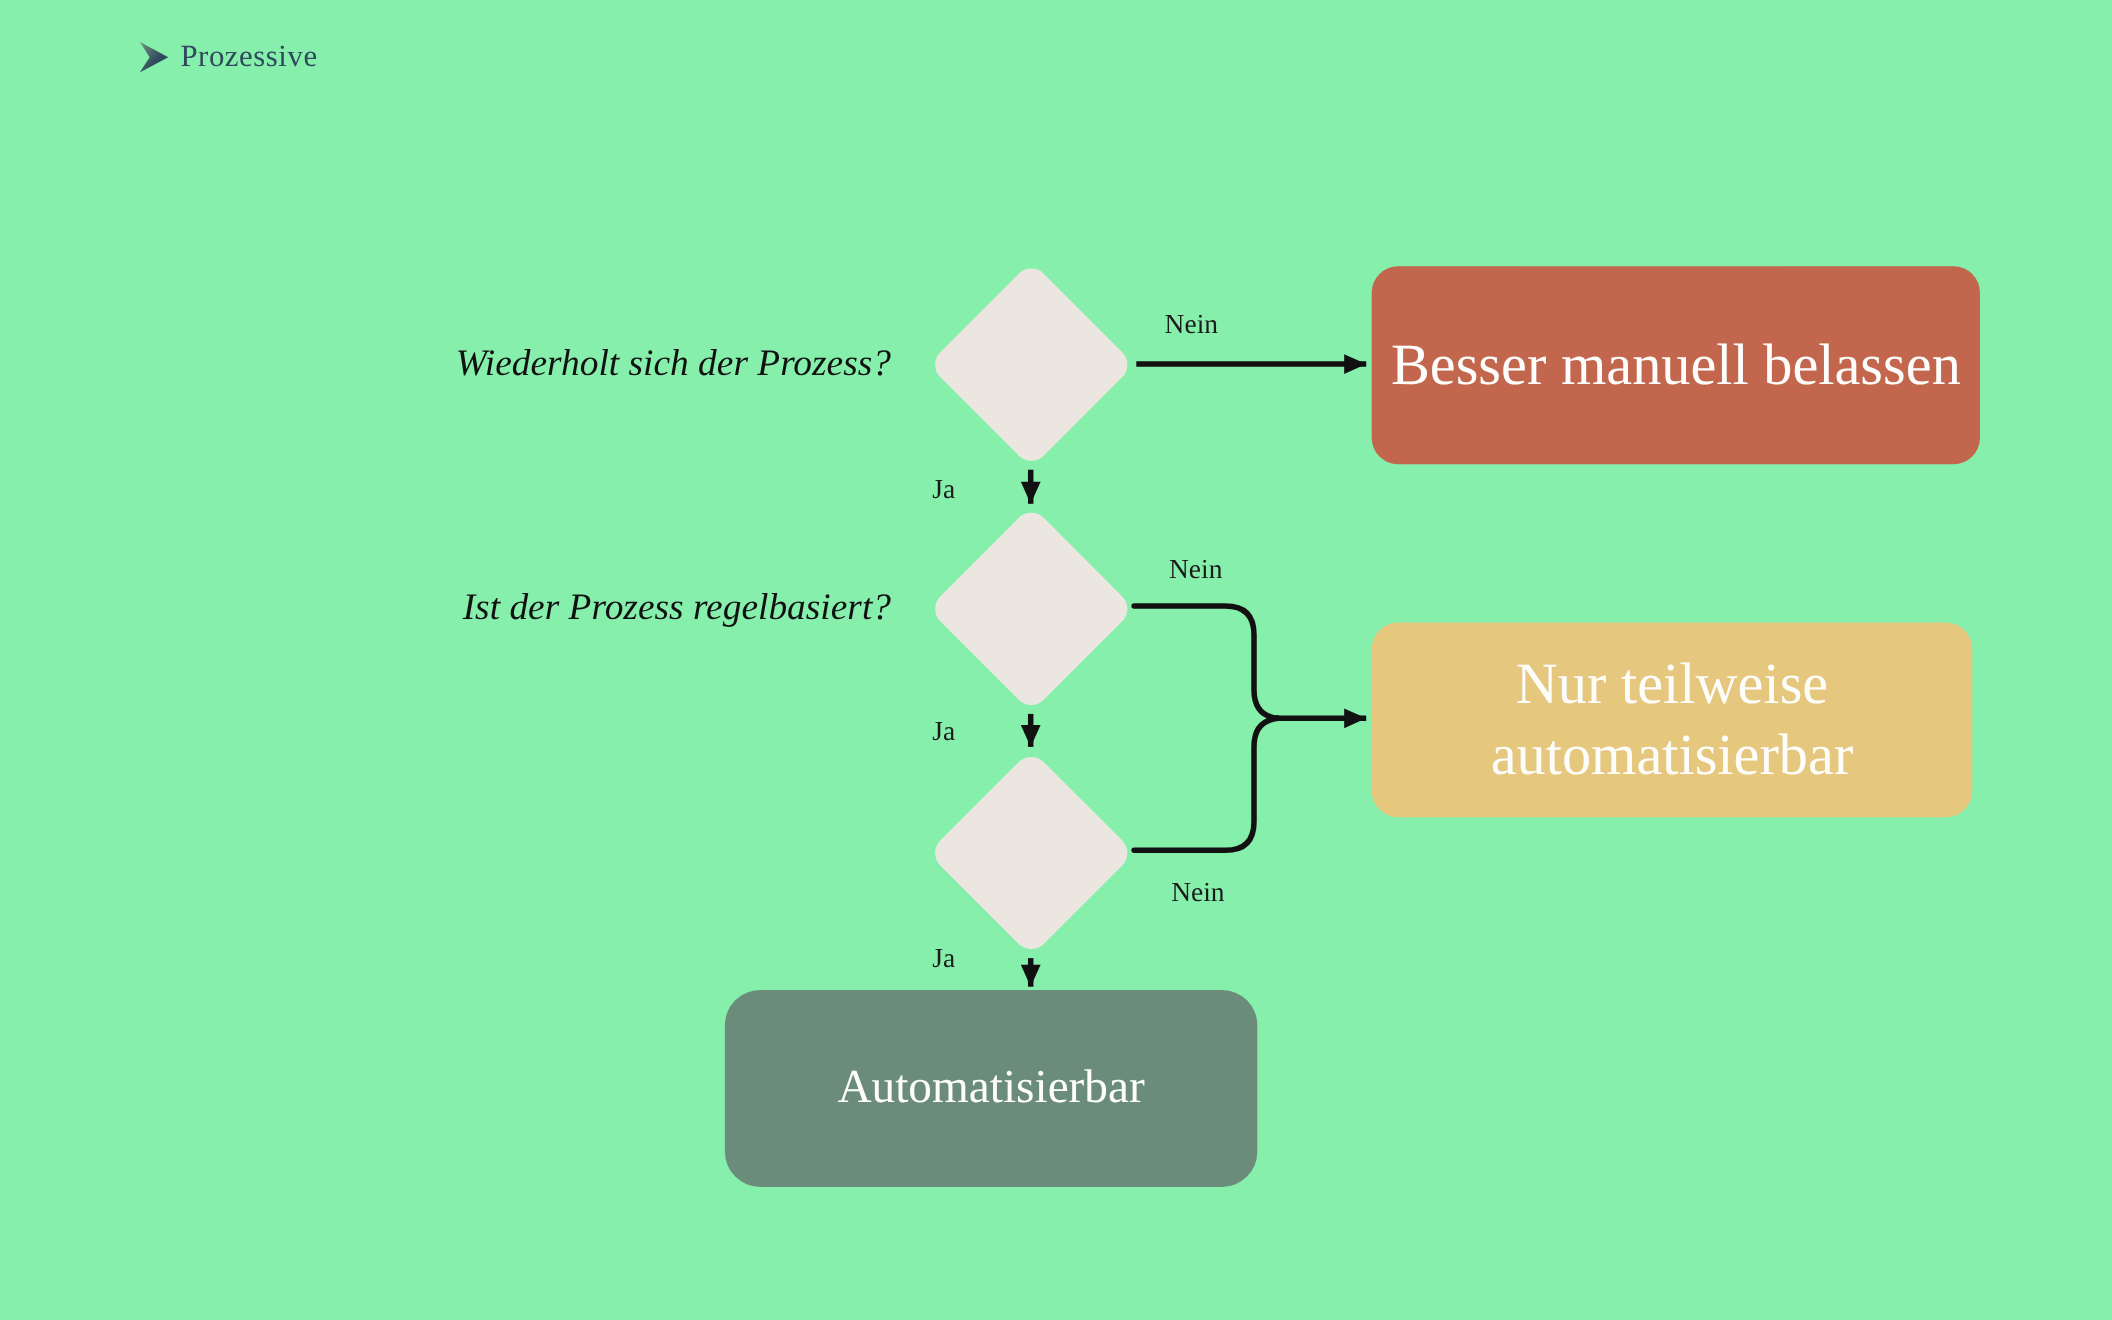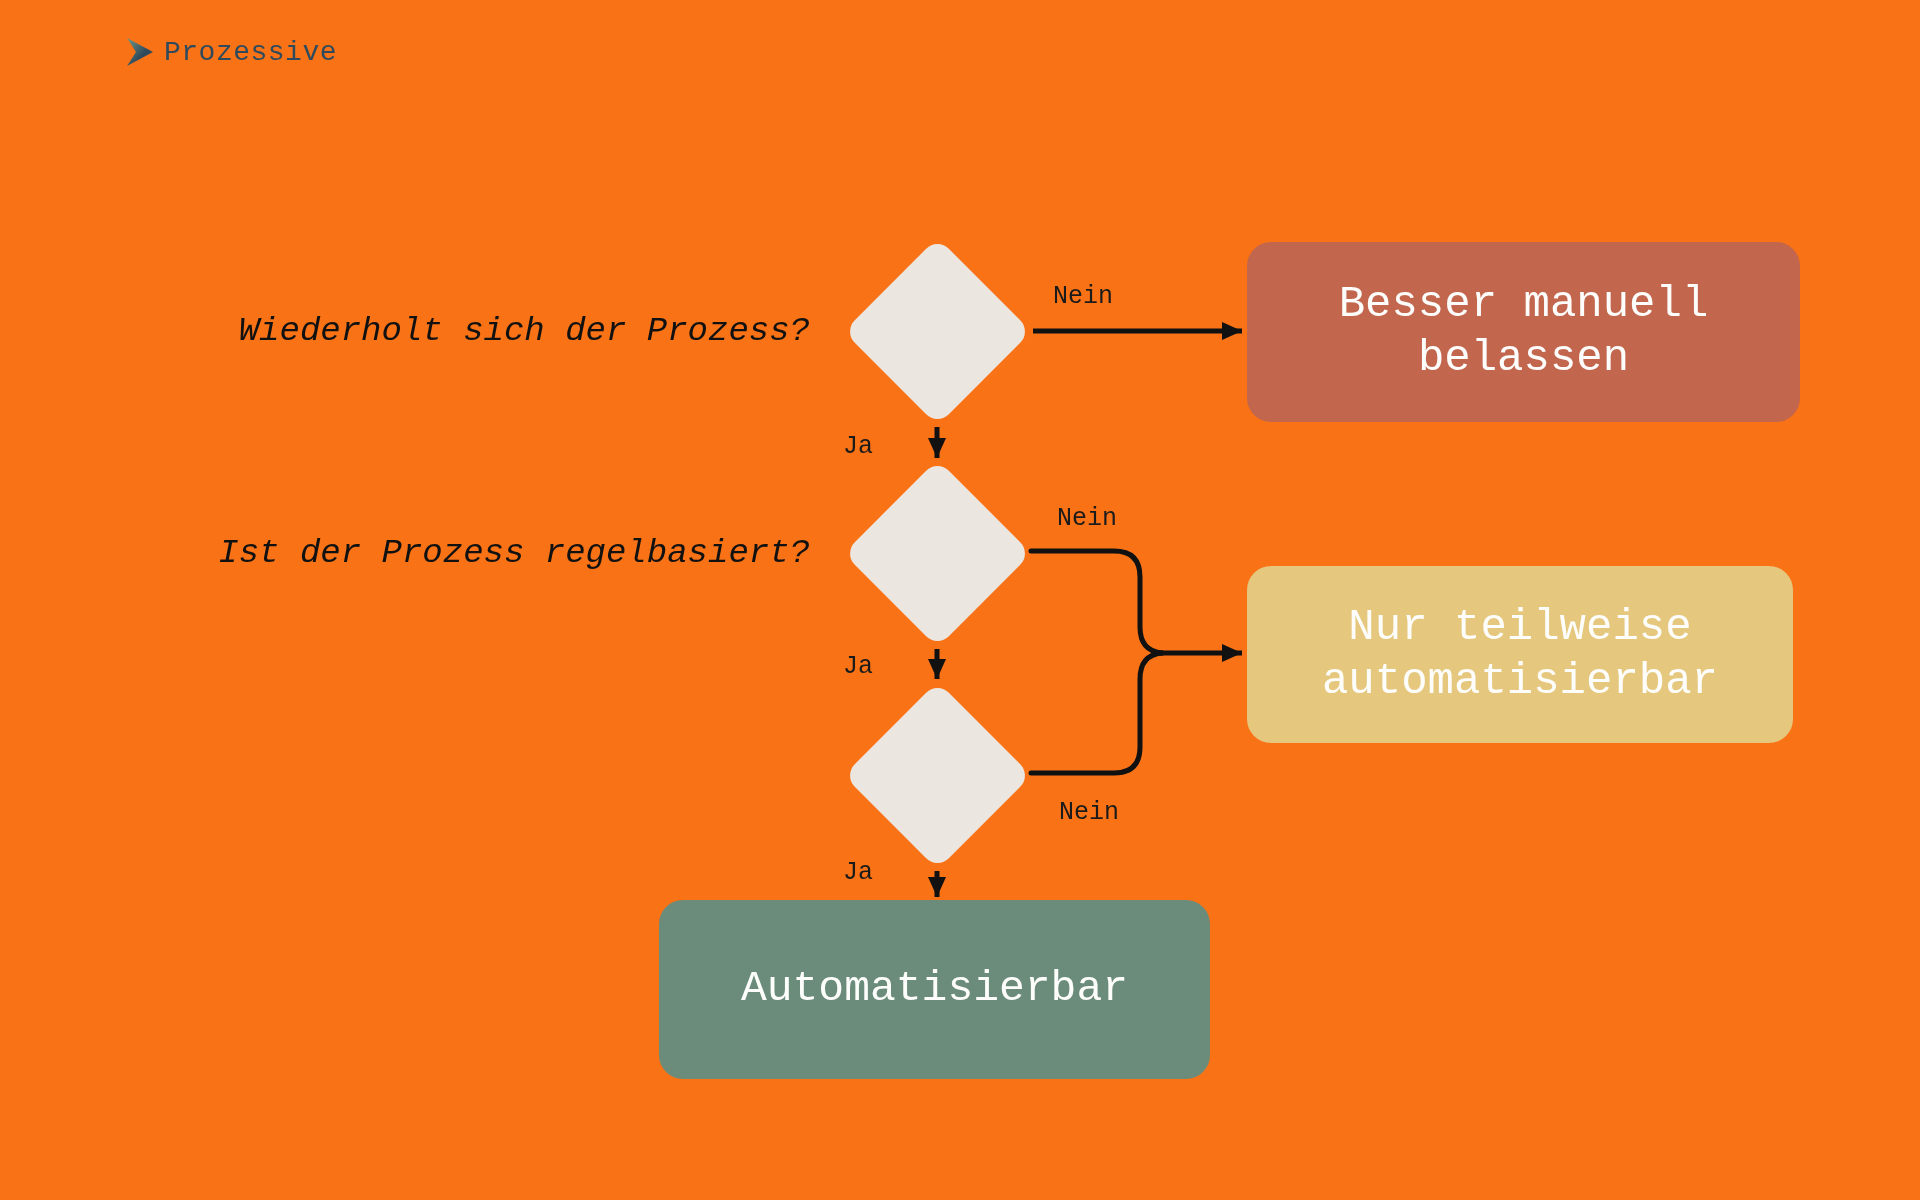--- a/index.html
+++ b/index.html
@@ -1,20 +1,20 @@
 <!DOCTYPE html>
 <html style="--navy: #2f4a5c; --logo-green: #6f9181; --diamond: #ebe7e0; --line: #111111; --outcome-manual: #c2664d; --outcome-partial: #e5c77d; --outcome-auto: #6b8c7a;"><head>
 <meta charset="utf-8">
 <style>
   html,body{margin:0;padding:0;background:#ffffff;}
   .canvas{
     position:relative;
     width:1920px;height:1200px;
-    background:#f97316;
-    font-family:Liberation Mono, monospace;
+    background:#86efac;
+    font-family:Liberation Serif, serif;
     color:#1b1b1b;
     overflow:hidden;
   }
 
   
   .logo{
     position:absolute;left:122px;top:36px;
     display:flex;align-items:center;gap:8px;
   }
   .logo-mark{width:34px;height:32px;display:block;}
@@ -68,25 +68,25 @@
   .ja3{left:858px;top:872px;}
   .nein1{left:1083px;top:296px;}
   .nein2{left:1087px;top:518px;}
   .nein3{left:1089px;top:812px;}
 
   
   .outcome{
     position:absolute;border-radius:24px;
     display:flex;align-items:center;justify-content:center;
     text-align:center;color:#fdfdfc;
-    font-size:44px;line-height:1.22;
+    font-size:53px;line-height:1.22;
   }
   .outcome-manual{left:1247px;top:242px;width:553px;height:180px;background:var(--outcome-manual,#c2664d);}
   .outcome-partial{left:1247px;top:566px;width:546px;height:177px;background:var(--outcome-partial,#e5c77d);padding:0 72px;box-sizing:border-box;}
-  .outcome-auto{left:659px;top:900px;width:551px;height:179px;background:var(--outcome-auto,#6b8c7a);font-size:43px;}
+  .outcome-auto{left:659px;top:900px;width:484px;height:179px;background:var(--outcome-auto,#6b8c7a);font-size:43px;border-radius:32px;}
 </style>
 </head>
 <body>
 
 <div class="canvas">
 
   <div class="logo">
     <svg class="logo-mark" viewBox="0 0 34 32">
       <defs>
         <linearGradient id="lg" x1="0" y1="0" x2="1" y2="1">

